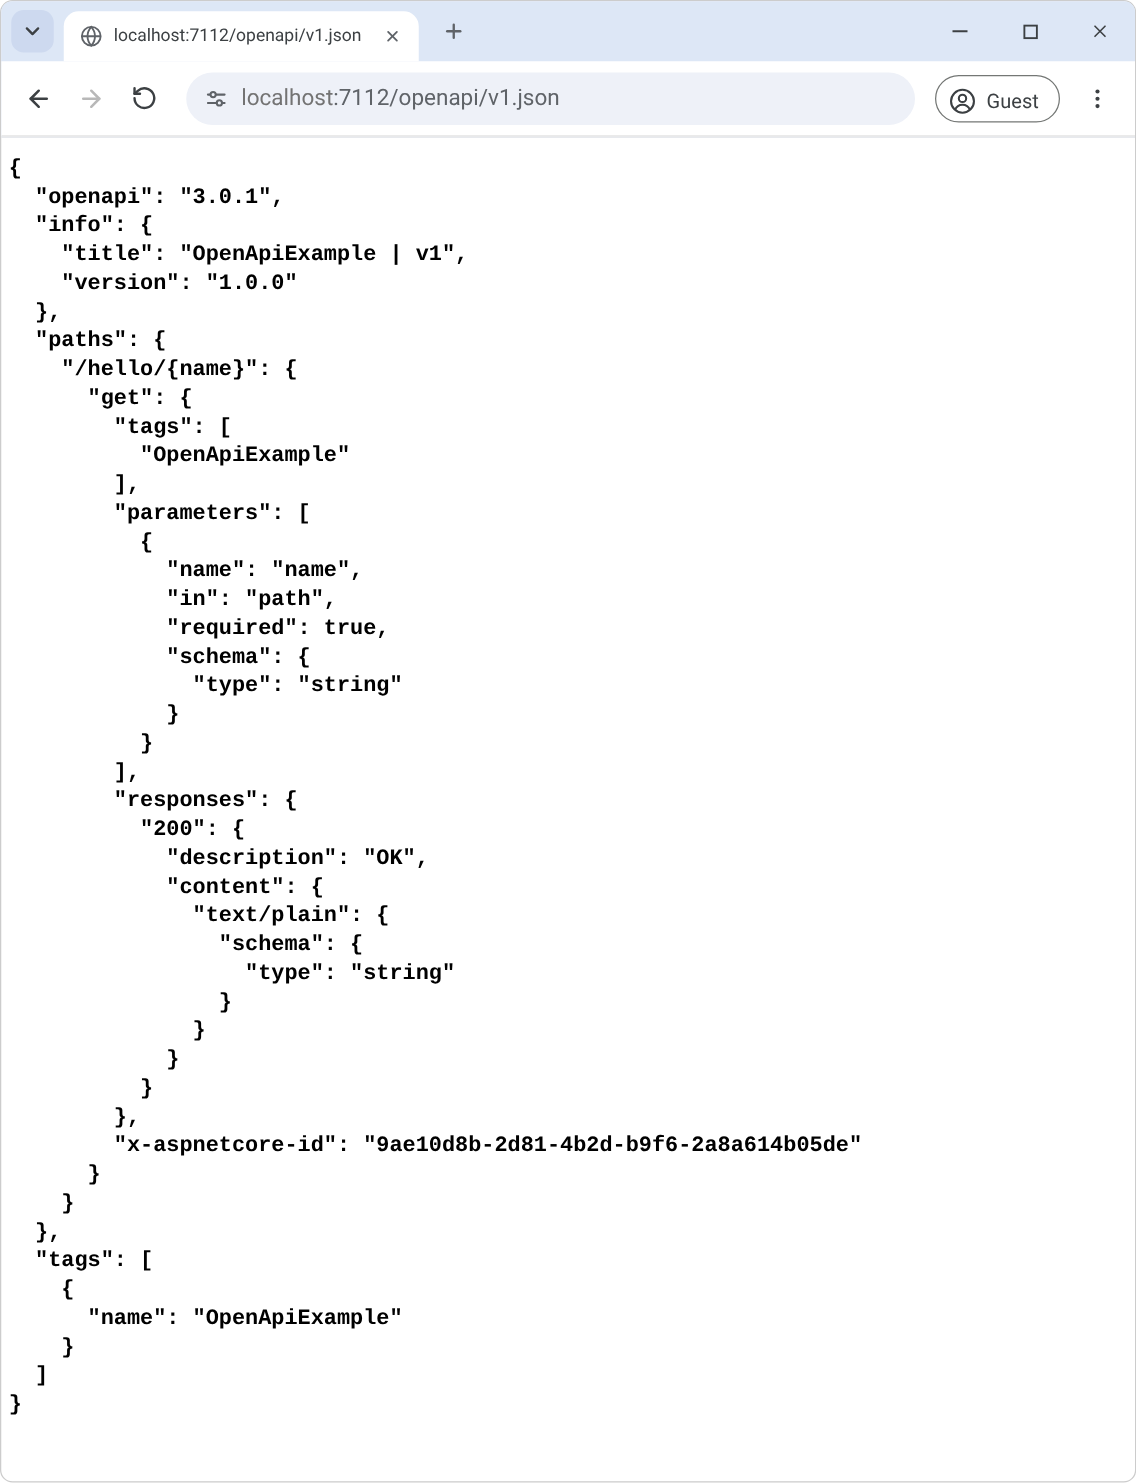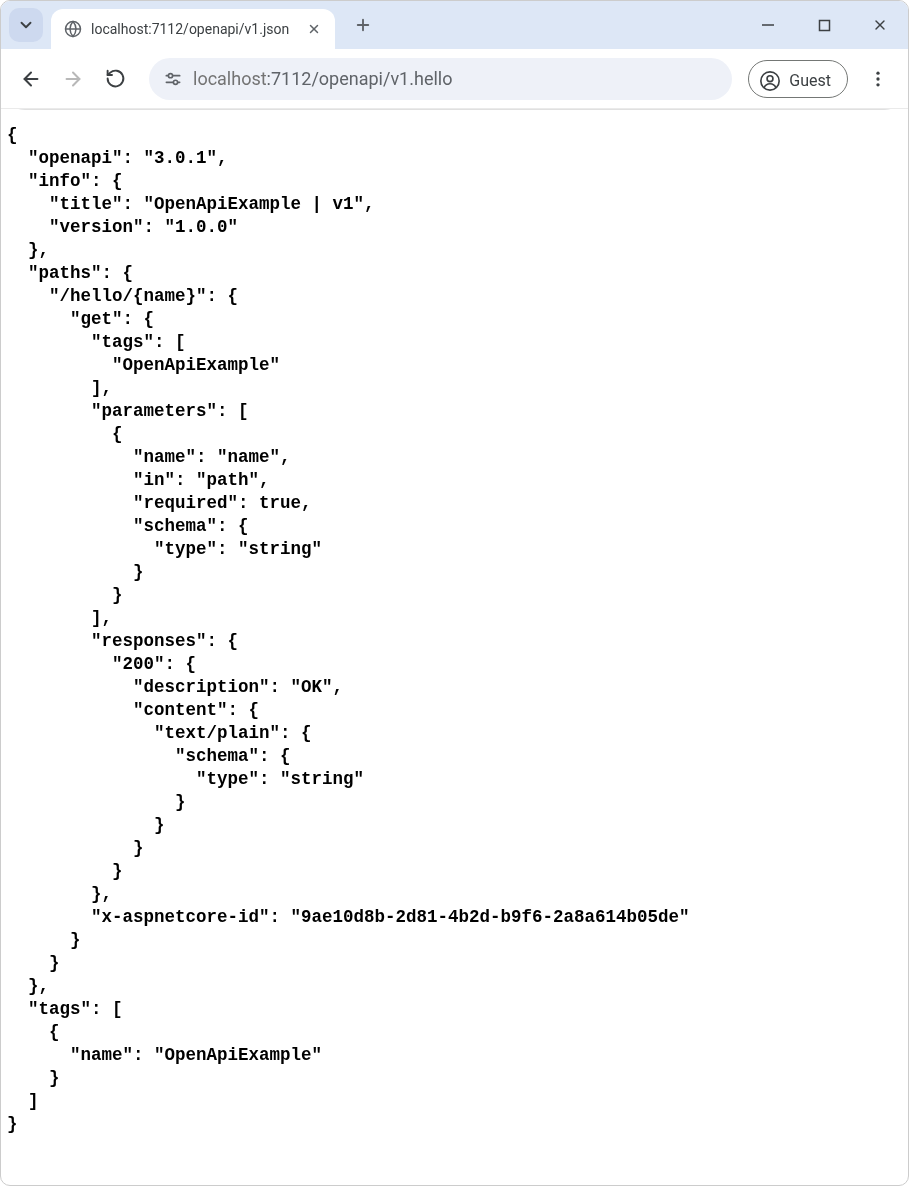--- a/index.html
+++ b/index.html
@@ -8,21 +8,20 @@
       background: #fff;
       width: 909px;
       height: 1186px;
       overflow: hidden;
       border: 1px solid #ccc;
       border-radius: 10px;
     }
     .browser-chrome {
       background: #dde7f6;
       border-bottom: 1px solid #e0e0e0;
-      border-radius: 24px;
     }
     .tab-strip {
       display: flex;
       align-items: center;
       height: 48px;
       padding-left: 8px;
       background: #dde7f6;
     }
     .tab-dropdown {
       width: 34px;
@@ -243,21 +242,21 @@
     </div>
     <div class="address-bar">
       <span class="address-icon">
         <svg width="20" height="20" viewBox="0 0 24 24" fill="none" stroke="#5f6368" stroke-width="2" stroke-linecap="round">
             <line x1="4" y1="8" x2="20" y2="8"></line>
             <line x1="4" y1="16" x2="20" y2="16"></line>
             <circle cx="9" cy="8" r="2.5" fill="#eef1f8"></circle>
             <circle cx="15" cy="16" r="2.5" fill="#eef1f8"></circle>
           </svg>
       </span>
-      <span class="address-text"><span class="host">localhost</span><span class="path">:7112/openapi/v1.hello</span></span>
+      <span class="address-text"><span class="host">localhost</span><span class="path">:7112/openapi/v1.json</span></span>
     </div>
     <div class="profile-chip">
       <svg width="22" height="22" viewBox="0 0 24 24" fill="none" stroke="#3c4043" stroke-width="1.8">
           <circle cx="12" cy="12" r="10"></circle>
           <circle cx="12" cy="9.5" r="3.2"></circle>
           <path d="M5.5 19.5c1.2-3 4-4.5 6.5-4.5s5.3 1.5 6.5 4.5"></path>
         </svg>
       <span>Guest</span>
     </div>
     <div class="menu-btn">

